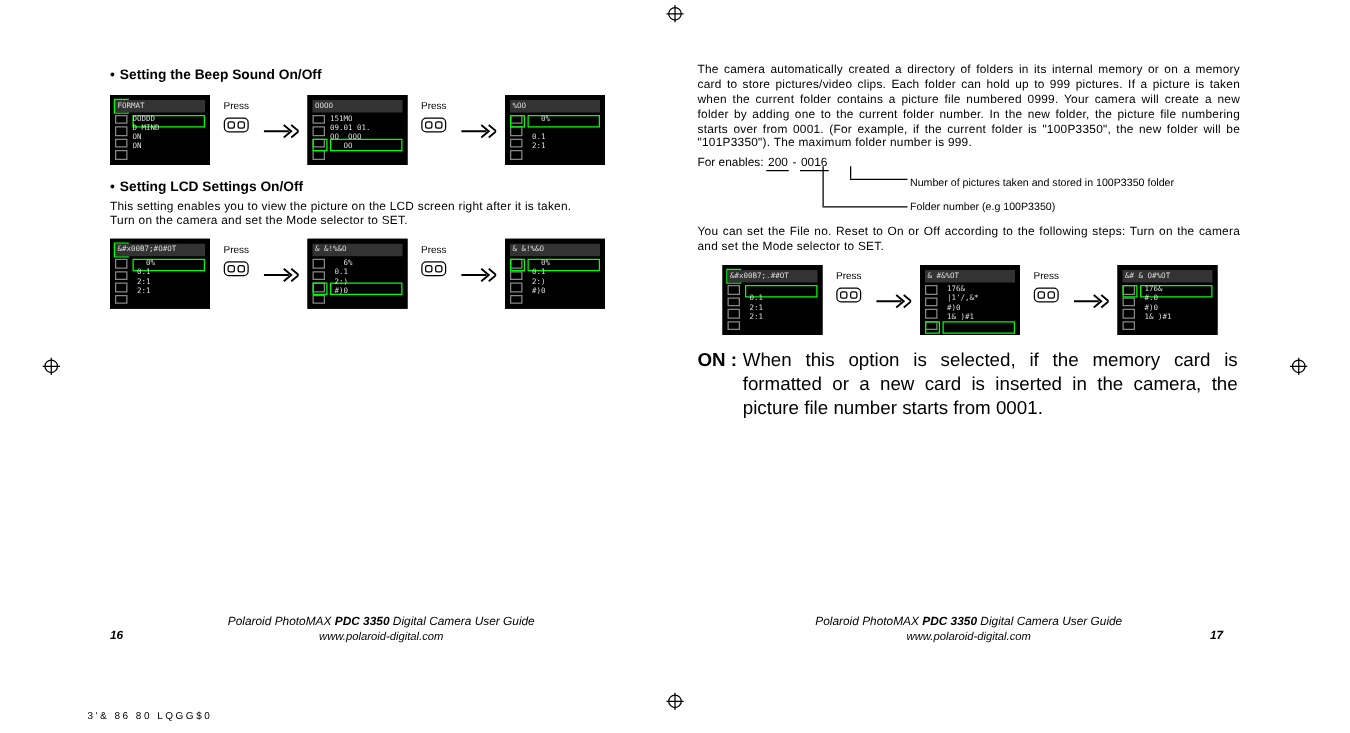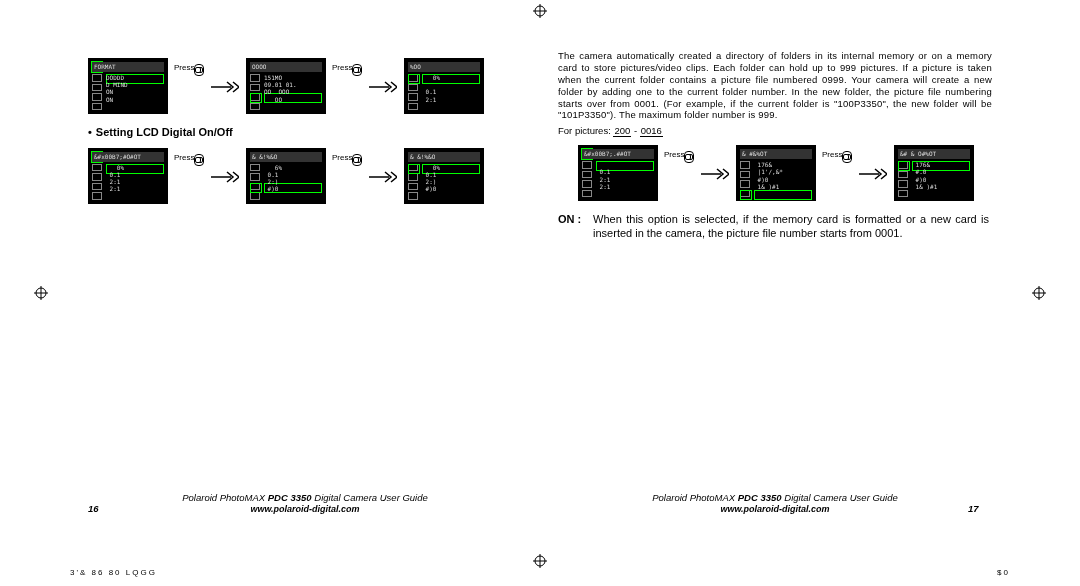--- a/index.html
+++ b/index.html
@@ -105,21 +105,21 @@
     height: 8px;
     border: 1px solid #0f0;
   }
   .screen .hl-side {
     position: absolute;
     left: 2px; width: 10px; height: 8px;
     border: 1px solid #0f0;
   }
   .press-col {
     display: flex;
-    flex-direction: row;
+    flex-direction: column;
     align-items: center;
     width: 30px;
     padding-top: 4px;
     text-align: center;
   }
   .press-label { font-size: 8px; margin-bottom: 2px; }
   .btn-icon {
     width: 18px;
     height: 10px;
     border: 1px solid #000;
@@ -162,67 +162,69 @@
   .callout .lines .l1v {
     position: absolute; left: 8px; top: -10px; height: 10px; border-left:1px solid #000;
   }
   .callout .lines .l2 {
     position: absolute; left: -14px; top: 22px; width: 68px; border-top:1px solid #000;
   }
   .callout .lines .l2v {
     position: absolute; left: -14px; top: -10px; height: 32px; border-left:1px solid #000;
   }
   .callout p { margin: 0 0 8px 0; }
-  .onoff { margin: 6px 0 0 0; font-size: 11px; text-align: justify;}
+  .onoff { margin: 6px 0 0 0; font-size: 15px; text-align: justify;}
   .onoff .lbl { font-weight: bold; display:inline-block; width:32px; vertical-align:top;}
   .onoff .txt { display:inline-block; width: calc(100% - 38px); vertical-align:top;}
   .footer-row {
     position: absolute;
     bottom: 10px;
     left: 18px; right: 18px;
     display: flex;
     justify-content: space-between;
     align-items: flex-end;
     font-size: 9.5px;
     font-style: italic;
   }
   .footer-center { text-align: center; flex: 1; }
   .footer-center b { font-weight: bold; }
   .page-num { font-weight: bold; width: 24px; }
   .page-num.right { text-align: left; }
-  .url { display:block; font-style: italic; font-weight: bold; font-size: 9px;}
+  .url { display:block; font-style: italic; font-weight: normal; font-size: 9px;}
   .crop-mark {
     position: absolute;
     width: 14px;
     height: 14px;
   }
   .crop-mark svg { width:14px; height:14px; display:block; }
   .crop-top { top: 4px; left: 533px; }
   .crop-bot { bottom: 18px; left: 533px; }
   .crop-left { top: 286px; left: 34px; }
   .crop-right { top: 286px; right: 34px; }
   .bottom-bar {
     position: absolute;
     left: 70px; right: 70px;
     bottom: 4px;
     height: 14px;
     font-size: 8px;
     letter-spacing: 2px;
     color: #000;
     display: flex;
-    justify-content: space-between;
   }
 </style>
 </head>
 <body>
 
 <div class="spread">
 
   <div class="page">
 
+    <div class="section-head">
+      <span class="bullet">•</span><span>Setting the Beep Sound On/Off</span>
+    </div>
 
     <div class="screens-row">
       <div class="screen-wrap">
         <div class="screen">
           <div class="hl-top"></div>
           <div class="title-bar">FORMAT</div>
           <div class="side-icons">
               <span></span>
               <span></span>
               <span></span>
@@ -283,22 +285,24 @@
           <div class="hl-row" style="top:14px"></div>
           <div class="content">   0%
 
  0.1
  2:1</div>
         </div>
       </div>
     </div>
 
     <div class="section-head">
-      <span class="bullet">•</span><span>Setting LCD Digital On/Off</span>
-    </div>
+      <span class="bullet">•</span><span>Setting LCD Settings On/Off</span>
+    </div>
+    <div class="body-text" style="white-space:pre-line">This setting enables you to view the picture on the LCD screen right after it is taken.
+Turn on the camera and set the Mode selector to SET.</div>
 
     <div class="screens-row">
       <div class="screen-wrap">
         <div class="screen">
           <div class="hl-top"></div>
           <div class="title-bar">&amp;#x00B7;#O#OT</div>
           <div class="side-icons">
               <span></span>
               <span></span>
               <span></span>
@@ -375,27 +379,38 @@
       </span>
       <span class="page-num"></span>
     </div>
   </div>
 
   <div class="page">
 
     <div class="body-text">The camera automatically created a directory of folders in its internal memory or on a memory card to store pictures/video clips. Each folder can hold up to 999 pictures. If a picture is taken when the current folder contains a picture file numbered 0999. Your camera will create a new folder by adding one to the current folder number. In the new folder, the picture file numbering starts over from 0001. (For example, if the current folder is "100P3350", the new folder will be "101P3350"). The maximum folder number is 999.</div>
 
     <div class="example-line">
-      <span>For pictures: </span>
+      <span>For enables: </span>
       <span class="example-num">200</span>
       <span>-</span>
       <span class="example-num">0016</span>
     </div>
 
-
+    <div class="callout">
+      <div class="lines">
+        <div class="l1"></div>
+          <div class="l1v"></div>
+        <div class="l2"></div>
+          <div class="l2v"></div>
+      </div>
+      <p>Number of pictures taken and stored in 100P3350 folder</p>
+      <p>Folder number (e.g 100P3350)</p>
+    </div>
+
+    <div class="body-text">You can set the File no. Reset to On or Off according to the following steps: Turn on the camera and set the Mode selector to SET.</div>
 
     <div class="screens-row" style="margin-left:20px">
       <div class="screen-wrap">
         <div class="screen">
           <div class="hl-top"></div>
           <div class="title-bar">&amp;#x00B7;.##OT</div>
           <div class="side-icons">
               <span></span>
               <span></span>
               <span></span>

